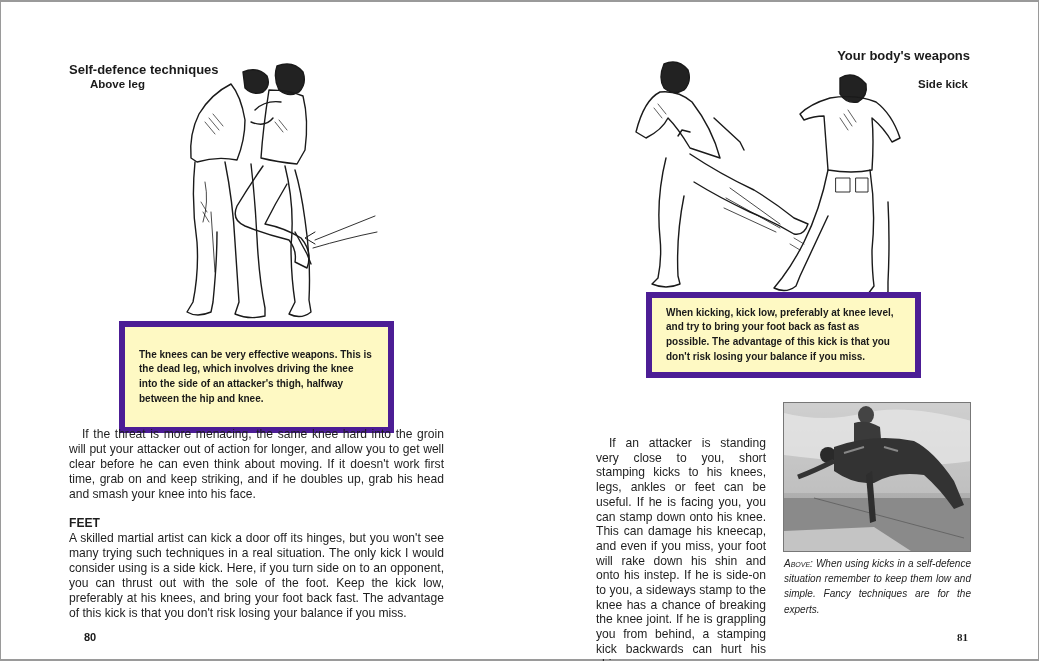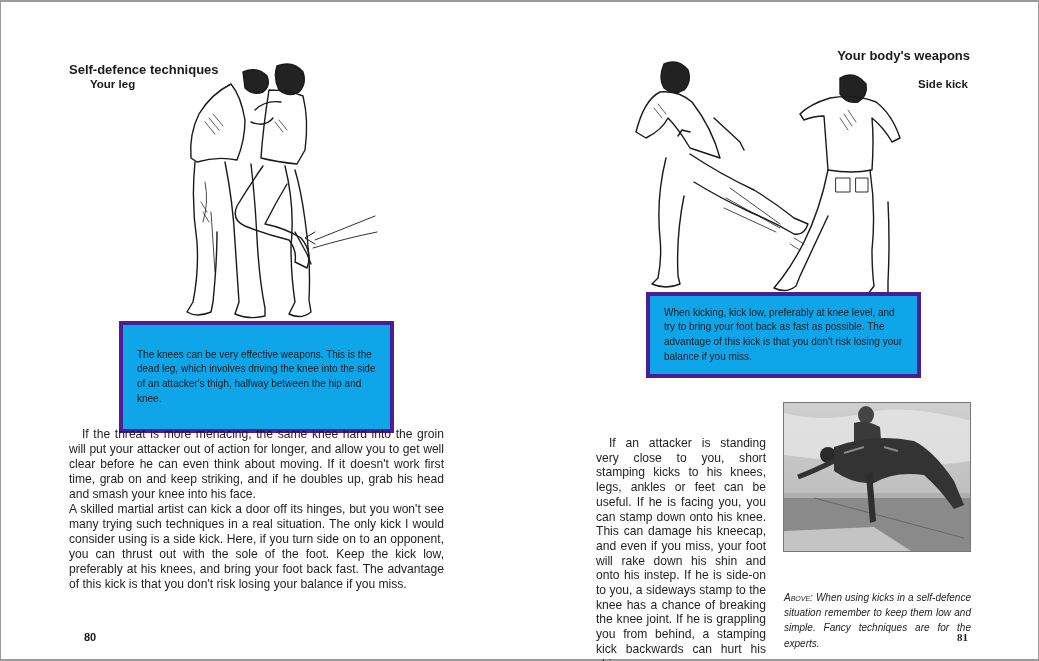--- a/index.html
+++ b/index.html
@@ -1,38 +1,38 @@
 <!DOCTYPE html>
 <html><head>
 <meta charset="utf-8">
 <style>
   * { box-sizing: border-box; margin: 0; padding: 0; }
   html, body { width: 1039px; height: 661px; background: #ffffff; overflow: hidden; }
   body { position: relative; font-family: "Liberation Sans", sans-serif; color: #1a1a1a; }
   .page-frame { position: absolute; left: 0; top: 0; width: 1039px; height: 661px; border: 1px solid #9a9a9a; border-top-width: 2px; border-bottom-width: 2px; }
   .running-head { position: absolute; top: 18px; font-weight: bold; font-size: 13px; }
   .fig-label { position: absolute; font-weight: bold; font-size: 11.5px; }
-  .callout { position: absolute; background: #0ea5e9; border: 4px solid #4c1d95; font-weight: normal; font-size: 10px; line-height: 14.6px; padding: 0 14px; display: flex; align-items: center; }
+  .callout { position: absolute; background: #fef9c3; border: 6px solid #4c1d95; font-weight: bold; font-size: 10px; line-height: 14.6px; padding: 0 14px; display: flex; align-items: center; }
   .body-text { position: absolute; font-size: 12.1px; line-height: 15px; text-align: justify; color: #1e1e1e; }
   .body-text p.indent { text-indent: 13px; }
   .heading { font-weight: bold; font-size: 12.1px; }
   .folio { position: absolute; top: 631px; font-weight: bold; font-size: 11px; }
   .caption { position: absolute; font-style: italic; font-size: 10px; line-height: 15.2px; text-align: justify; color: #222; }
   .caption .smallcaps { font-variant: small-caps; font-style: italic; }
   .illus { position: absolute; }
   .photo { position: absolute; border: 1px solid #777; overflow: hidden; }
 </style>
 </head>
 <body>
 
 <div class="page-frame"></div>
 
 <div>
   <div class="running-head" style="left:69px;margin-top:44px;">Self-defence techniques</div>
-  <div class="fig-label" style="left:90px; top:78px;">Your leg</div>
+  <div class="fig-label" style="left:90px; top:78px;">Above leg</div>
 
   <svg class="illus" style="left:165px; top:62px;" width="220" height="265" viewBox="0 0 220 265">
     <g fill="none" stroke="#1a1a1a" stroke-width="1.4" stroke-linecap="round" stroke-linejoin="round">
 
       <path d="M78 10 q14 -6 24 4 q4 10 -4 16 q-10 4 -18 -4 z" fill="#222"></path>
       <path d="M66 22 q-20 10 -32 30 q-10 20 -8 44 l6 4 q20 -6 40 -2 q8 -20 8 -40 q-4 -24 -14 -36z"></path>
       <path d="M30 100 q-4 40 2 80 q2 30 -4 60 l-6 10 q10 6 24 0 l2 -10 q4 -40 4 -70"></path>
       <path d="M60 100 q8 40 10 80 q2 30 4 60 l-4 12 q14 6 30 2 l0 -8 q-6 -30 -8 -70 q-2 -40 -6 -74"></path>
       <path d="M46 150 l4 60 M40 120 q4 20 -2 40" stroke-width="0.8"></path>
 
@@ -50,20 +50,21 @@
       <path d="M40 60 l10 12 M44 56 l10 12 M48 52 l10 12 M36 140 l6 10 M38 150 l6 10 M110 60 l8 10 M114 58 l8 10" stroke-width="0.7"></path>
     </g>
   </svg>
 
   <div class="callout" style="left:119px; top:321px; width:275px; height:112px;">
     <span>The knees can be very effective weapons. This is the dead leg, which involves driving the knee into the side of an attacker's thigh, halfway between the hip and knee.</span>
   </div>
 
   <div class="body-text" style="left:69px; top:427px; width:375px;">
     <p class="indent">If the threat is more menacing, the same knee hard into the groin will put your attacker out of action for longer, and allow you to get well clear before he can even think about moving. If it doesn't work first time, grab on and keep striking, and if he doubles up, grab his head and smash your knee into his face.</p>
+    <p class="heading" style="margin-top:14px;">FEET</p>
     <p>A skilled martial artist can kick a door off its hinges, but you won't see many trying such techniques in a real situation. The only kick I would consider using is a side kick. Here, if you turn side on to an opponent, you can thrust out with the sole of the foot. Keep the kick low, preferably at his knees, and bring your foot back fast. The advantage of this kick is that you don't risk losing your balance if you miss.</p>
   </div>
 
   <div class="folio" style="left:84px;">80</div>
 </div>
 
 <div>
   <div class="running-head" style="right:69px;margin-top:30px;">Your body's weapons</div>
   <div class="fig-label" style="left:918px; top:78px;">Side kick</div>
 
@@ -116,18 +117,18 @@
       <ellipse cx="82" cy="12" rx="8" ry="9" fill="#444"></ellipse>
       <path d="M70 20 q12 -4 26 4 l2 24 q-10 4 -28 -2z" fill="#3a3a3a"></path>
       <ellipse cx="44" cy="52" rx="8" ry="8" fill="#2a2a2a"></ellipse>
       <path d="M50 44 q40 -14 80 -6 q20 10 40 40 l10 24 l-10 4 q-14 -20 -30 -34 q-30 -4 -50 8 q-20 2 -40 -12z" fill="#333"></path>
       <path d="M50 58 q-20 10 -36 16" stroke="#333" stroke-width="5" fill="none"></path>
       <path d="M88 68 l4 50 l-6 2 l-4 -48z" fill="#2e2e2e"></path>
       <path d="M60 50 l20 -6 M100 44 l14 4" stroke="#888" stroke-width="2"></path>
     </svg>
   </div>
 
-  <div class="caption" style="left:784px; top:556px; width:187px;margin-top:34px;">
+  <div class="caption" style="left:784px; top:556px; width:187px;">
     <span class="smallcaps">Above:</span><span> When using kicks in a self-defence situation remember to keep them low and simple. Fancy techniques are for the experts.</span>
   </div>
 
   <div class="folio" style="left:957px;font-family:Liberation Serif, serif;">81</div>
 </div>
 
 </body></html>

